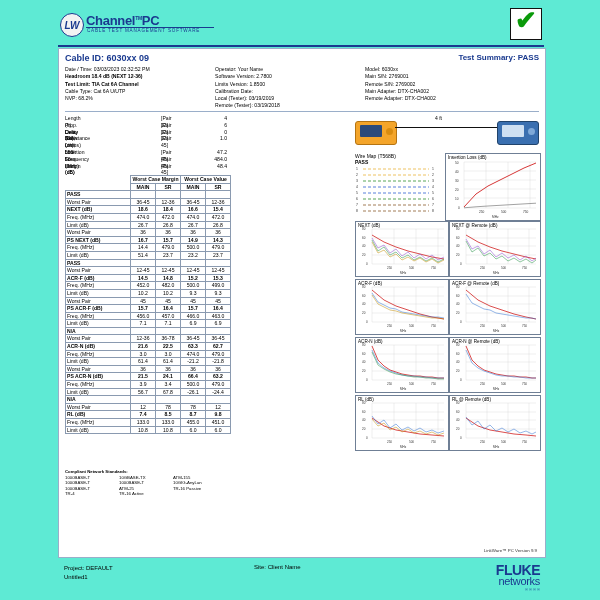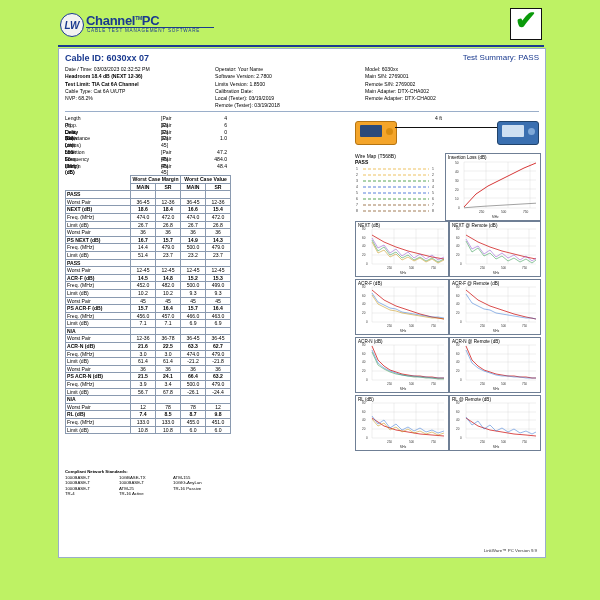--- a/index.html
+++ b/index.html
@@ -4,40 +4,40 @@
 <style>
   html,body{margin:0;padding:0;}
   body{
     width:600px;height:600px;
     background:#ffffff;
     font-family:"Liberation Sans", sans-serif;
     font-size:5.2px;
     color:#000;
     overflow:hidden;
   }
-  .page{position:relative;width:600px;height:600px;background:#bef264;}
+  .page{position:relative;width:600px;height:600px;background:#5eead4;}
   
   .header{position:absolute;left:58px;top:8px;width:486px;height:36px;}
   .logo-box{position:absolute;left:0;top:2px;width:170px;height:30px;}
   .logo-circle{position:absolute;left:2px;top:3px;width:22px;height:22px;border-radius:50%;
      background:#f3f3f3;border:1.6px solid #1a3a8f;display:flex;align-items:center;justify-content:center;
      font-weight:bold;font-size:10px;color:#1a3a8f;font-style:italic;}
   .logo-text{position:absolute;left:28px;top:3px;font-size:13px;font-weight:bold;color:#1a3a8f;letter-spacing:-0.3px;}
   .logo-tm{font-size:5px;vertical-align:super;}
   .logo-sub{position:absolute;left:29px;top:18px;font-size:4.6px;color:#1a3a8f;letter-spacing:0.8px;}
   .logo-rule{position:absolute;left:28px;top:16.5px;width:128px;height:1px;background:#1a3a8f;}
   .checkbox{position:absolute;right:2px;top:0;width:30px;height:30px;border:1.6px solid #111;background:#fff;}
   .checkmark{position:absolute;left:4px;top:-4px;font-size:26px;color:#0a9a0a;font-weight:bold;line-height:30px;}
   .hdr-rule{position:absolute;left:58px;top:45px;width:486px;height:1.6px;background:#1a3a8f;}
 
   
   .sheet{position:absolute;left:58px;top:48px;width:486px;height:508px;border:1px solid #9aaec9;background:#fff;}
 
   .cableid{position:absolute;left:6px;top:4px;font-size:9px;font-weight:bold;color:#1a3a8f;}
-  .summary{position:absolute;right:6px;top:4px;font-size:8px;font-weight:normal;color:#1a3a8f;}
+  .summary{position:absolute;right:6px;top:4px;font-size:8px;font-weight:bold;color:#1a3a8f;}
 
   .info{position:absolute;left:6px;top:17px;width:474px;font-size:5.1px;line-height:7.3px;}
   .info .col{position:absolute;top:0;}
   .c1{left:0;width:150px;}
   .c2{left:150px;width:150px;}
   .c3{left:300px;width:178px;}
   .bold{font-weight:bold;}
 
   .info-rule{position:absolute;left:6px;top:62px;width:474px;height:1px;background:#9aaec9;}
 
@@ -108,21 +108,21 @@
       <div class="logo-sub">CABLE TEST MANAGEMENT SOFTWARE</div>
     </div>
     <div class="checkbox">
       <div class="checkmark">✔</div>
     </div>
   </div>
   <div class="hdr-rule"></div>
 
   <div class="sheet">
 
-    <div class="cableid">Cable ID: 6030xx  07</div>
+    <div class="cableid">Cable ID: 6030xx  09</div>
     <div class="summary">Test Summary: PASS</div>
 
     <div class="info">
       <div class="col c1">
         <div>Date / Time: 03/03/2023  02:32:52 PM</div>
         <div class="bold">Headroom 18.4 dB (NEXT 12-36)</div>
         <div class="bold">Test Limit: TIA Cat 6A Channel</div>
         <div>Cable Type: Cat 6A U/UTP</div>
         <div>NVP: 68.2%</div>
       </div>
@@ -770,14 +770,26 @@
             <text x="51" y="47">500</text>
             <text x="72" y="47">750</text>
             <text x="43" y="52">MHz</text>
         </g>
       </svg>
     </div>
 
     <div class="ver">LinkWare™ PC Version 9.9</div>
   </div>
 
+  <div class="footer">
+    <div class="fl">
+      <div>Project: DEFAULT</div>
+      <div>Untitled1</div>
+    </div>
+    <div class="fc">Site: Client Name</div>
+    <div class="fluke">
+      <div class="f1">FLUKE</div>
+      <div class="f2">networks</div>
+      <div class="f3">® ® ® ®</div>
+    </div>
+  </div>
 
 </div>
 
 </body></html>

